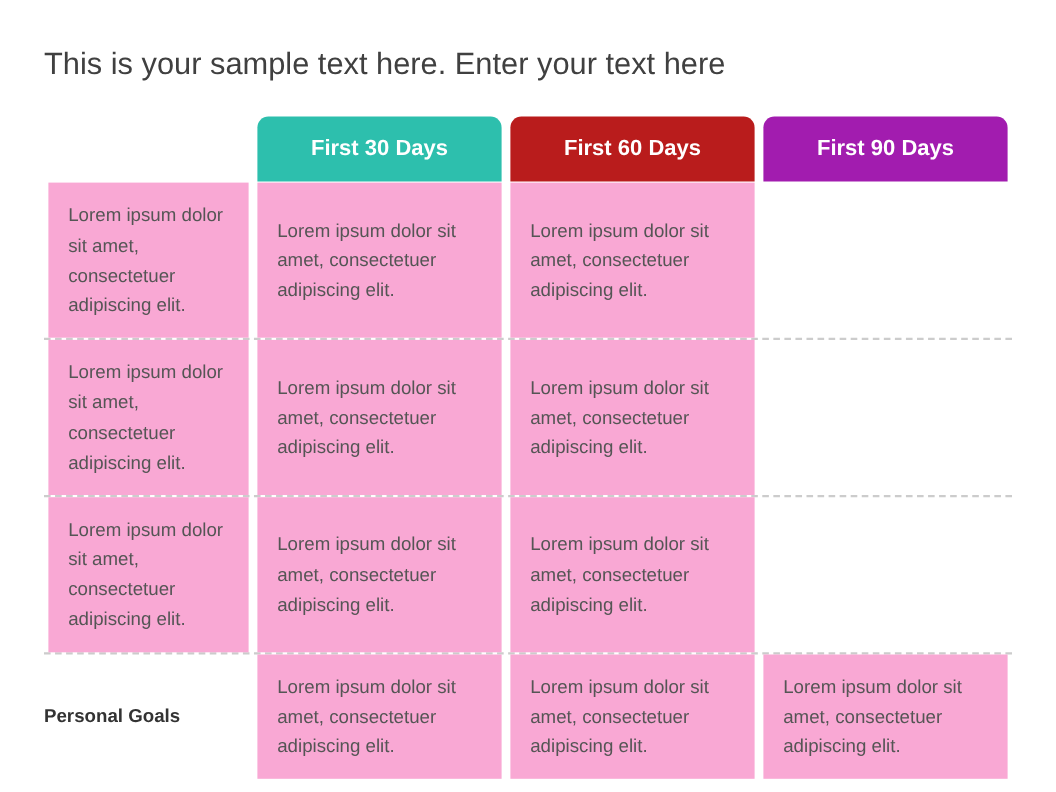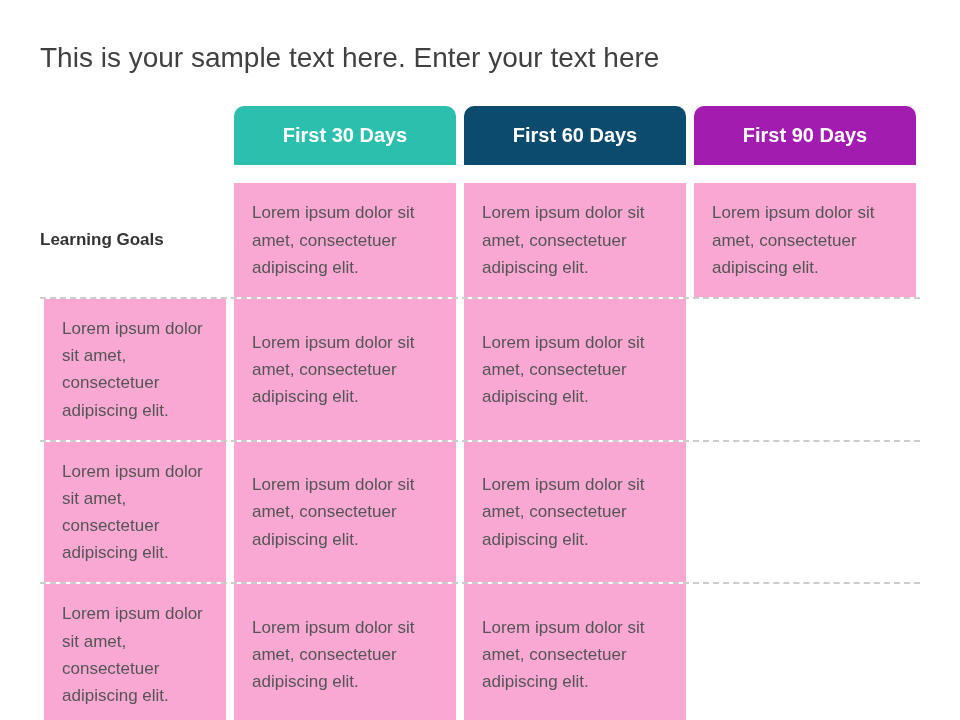--- a/index.html
+++ b/index.html
@@ -32,21 +32,21 @@
       display: flex;
       flex-direction: column;
       flex: 1;
     }
 
     
     .table-header {
       display: grid;
       grid-template-columns: 190px 1fr 1fr 1fr;
       gap: 0;
-      margin-bottom: 18px;
+      margin-bottom: 1px;
     }
 
     .header-empty {
       background: transparent;
     }
 
     .header-cell {
       padding: 18px 16px;
       text-align: center;
       color: #ffffff;
@@ -54,21 +54,21 @@
       font-weight: 600;
       border-radius: 10px 10px 0 0;
       margin: 0 4px;
     }
 
     .header-cell-30 {
       background: #2dbfad;
     }
 
     .header-cell-60 {
-      background: #0c4a6e;
+      background: #b91c1c;
     }
 
     .header-cell-90 {
       background: #a21caf;
     }
 
     
     .table-body {
       display: flex;
       flex-direction: column;
@@ -119,39 +119,39 @@
     <div class="table-header">
       <div class="header-empty"></div>
       <div class="header-cell header-cell-30">First 30 Days</div>
       <div class="header-cell header-cell-60">First 60 Days</div>
       <div class="header-cell header-cell-90">First 90 Days</div>
     </div>
 
     <div class="table-body">
 
       <div class="table-row">
-        <div class="row-label">Learning Goals</div>
         <div class="row-cell">Lorem ipsum dolor sit amet, consectetuer adipiscing elit.</div>
         <div class="row-cell">Lorem ipsum dolor sit amet, consectetuer adipiscing elit.</div>
         <div class="row-cell">Lorem ipsum dolor sit amet, consectetuer adipiscing elit.</div>
       </div>
 
       <div class="table-row">
         <div class="row-cell">Lorem ipsum dolor sit amet, consectetuer adipiscing elit.</div>
         <div class="row-cell">Lorem ipsum dolor sit amet, consectetuer adipiscing elit.</div>
         <div class="row-cell">Lorem ipsum dolor sit amet, consectetuer adipiscing elit.</div>
       </div>
 
       <div class="table-row">
         <div class="row-cell">Lorem ipsum dolor sit amet, consectetuer adipiscing elit.</div>
         <div class="row-cell">Lorem ipsum dolor sit amet, consectetuer adipiscing elit.</div>
         <div class="row-cell">Lorem ipsum dolor sit amet, consectetuer adipiscing elit.</div>
       </div>
 
       <div class="table-row">
+        <div class="row-label">Personal Goals</div>
         <div class="row-cell">Lorem ipsum dolor sit amet, consectetuer adipiscing elit.</div>
         <div class="row-cell">Lorem ipsum dolor sit amet, consectetuer adipiscing elit.</div>
         <div class="row-cell">Lorem ipsum dolor sit amet, consectetuer adipiscing elit.</div>
       </div>
 
     </div>
   </div>
 </div>
 
 </body></html>

